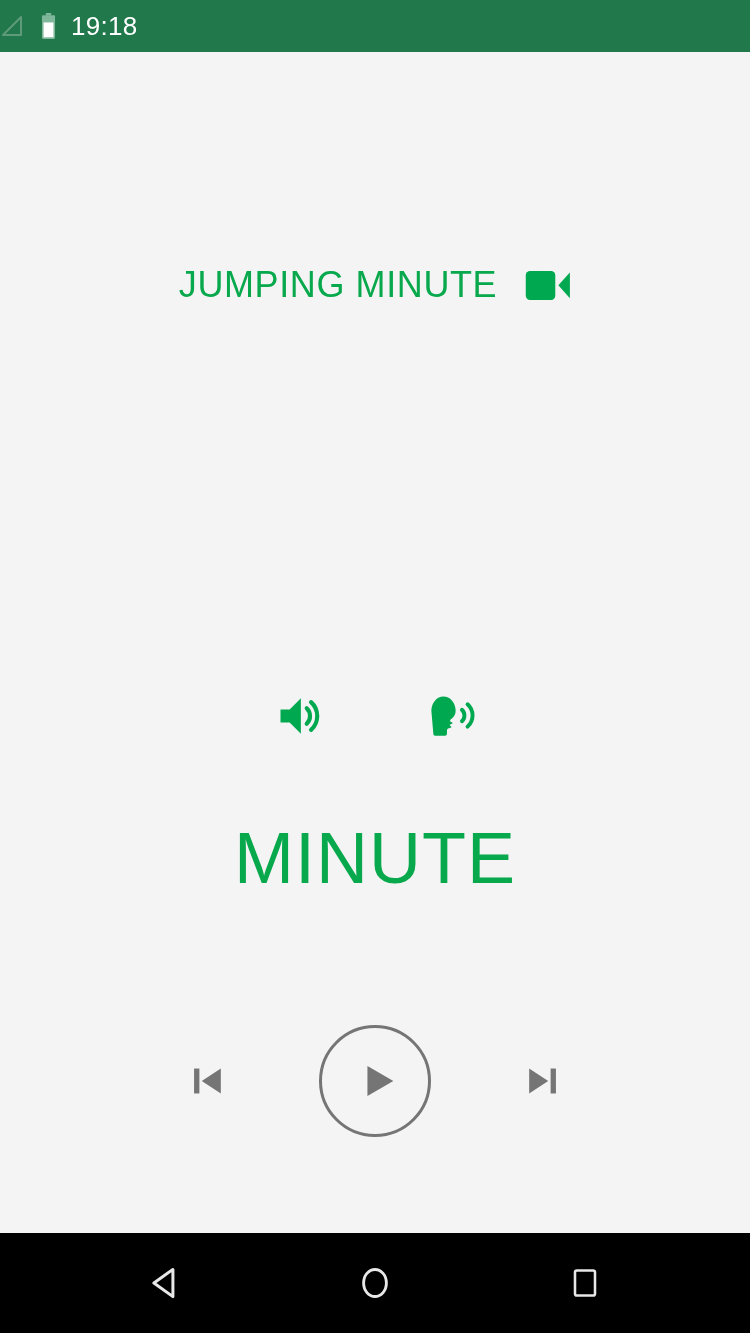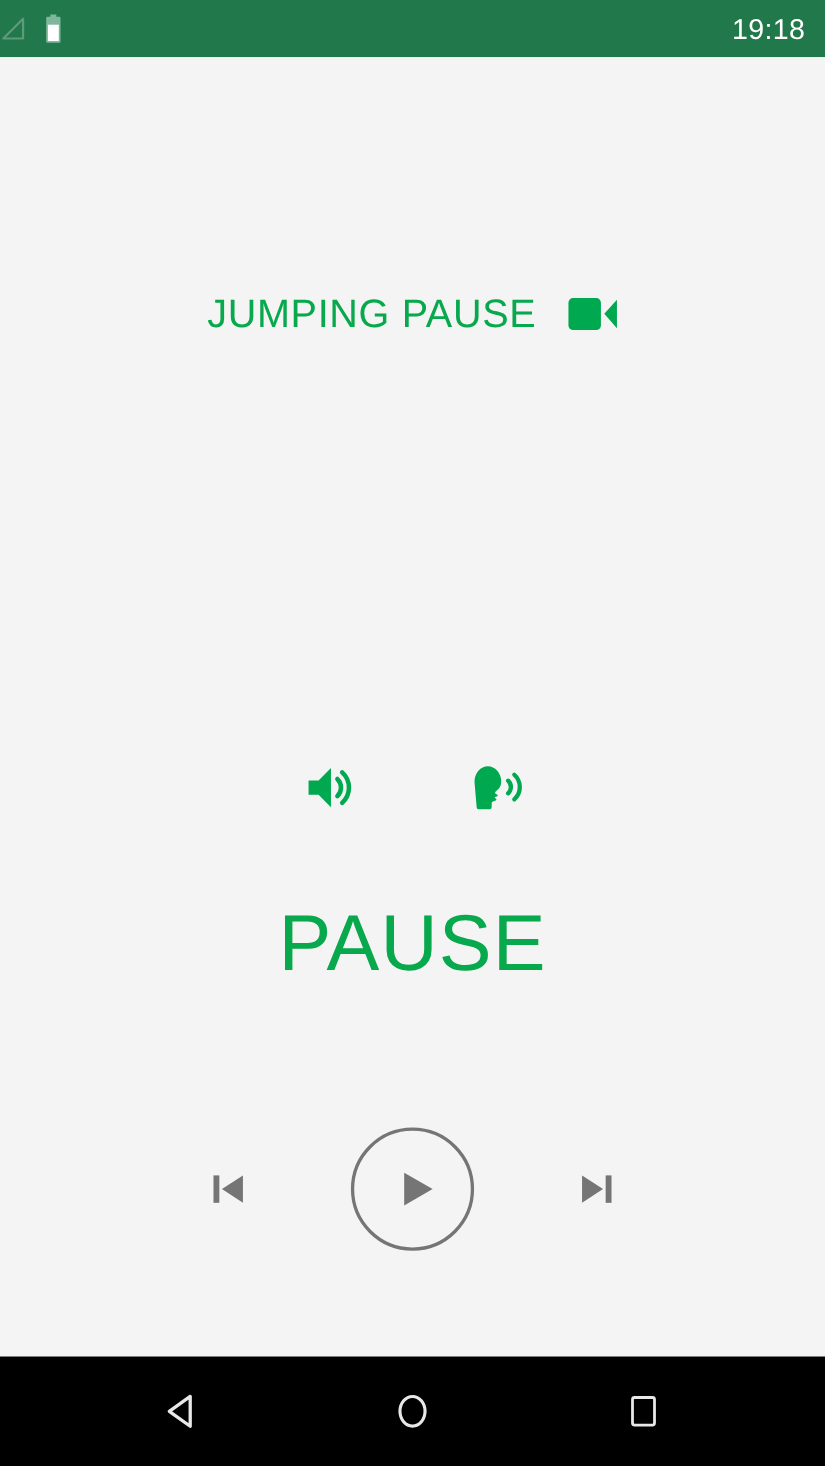--- a/index.html
+++ b/index.html
@@ -13,21 +13,21 @@
     position:relative;
     width:750px; height:1333px;
     display:flex; flex-direction:column;
     background:#f4f4f4;
   }
 
   
   .status-bar {
     height:52px; flex:0 0 52px;
     background:#21784a;
-    display:flex; align-items:center; justify-content:space-between;
+    display:flex; align-items:center; justify-content:flex-start;
     padding-right:18px;
     gap:14px;
   }
   .status-icons { display:flex; align-items:center; gap:14px; }
   .signal-icon { width:26px; height:24px; display:block; }
   .battery-icon { width:17px; height:27px; display:block; }
   .status-time {
     color:#ffffff;
     font-size:26px;
     font-weight:normal;
@@ -175,21 +175,21 @@
         </svg>
       </span>
     </div>
     <div class="status-time">19:18</div>
   </div>
 
 
   <div class="content">
 
     <div class="exercise-row">
-      <div class="exercise-name">JUMPING PAUSE</div>
+      <div class="exercise-name">JUMPING MINUTE</div>
       <span>
         <svg class="videocam-icon" viewBox="0 0 24 16">
           <rect x="0.4" y="0.4" width="15.4" height="15.2" rx="2.2" fill="#00a84f"></rect>
           <path d="M17.4 7.9 L23.4 1.2 L23.4 14.7 Z" fill="#00a84f"></path>
         </svg>
       </span>
     </div>
 
     <div class="audio-row">
       <div class="audio-btn">
@@ -205,21 +205,21 @@
         <span>
           <svg class="voice-icon" viewBox="0 0 24 24">
             <path d="M3.4 9.6 a5.6 6.6 0 0 1 11.2 0 q0 2 -1.5 3.3 l-0.9 0.8 q-0.5 0.5 0.1 0.9 l0.7 0.4 q0.5 0.35 -0.1 0.6 l-0.8 0.3 q-0.5 0.2 -0.1 0.5 l0.5 0.4 q0.4 0.35 -0.2 0.6 l-1.2 0.4 q-0.5 0.2 -0.5 0.8 l0 1.6 q0 0.9 -0.9 0.9 l-4.6 0 q-0.8 0 -0.8 -0.9 Z" fill="#00a84f"></path>
             <path d="M17.5 9.1 a3.6 3.6 0 0 1 0 5.3" fill="none" stroke="#00a84f" stroke-width="1.8" stroke-linecap="round"></path>
             <path d="M20.1 6.6 a6.9 6.9 0 0 1 0 10.3" fill="none" stroke="#00a84f" stroke-width="1.8" stroke-linecap="round"></path>
           </svg>
         </span>
       </div>
     </div>
 
-    <div class="state-label">PAUSE</div>
+    <div class="state-label">MINUTE</div>
 
     <div class="controls-row">
       <div class="ctrl-btn ctrl-side">
         <span>
           <svg viewBox="0 0 24 24">
             <rect x="4.4" y="5.2" width="2.9" height="13.6" fill="#757575"></rect>
             <path d="M19 5.2 L19 18.8 L8.6 12 Z" fill="#757575"></path>
           </svg>
         </span>
       </div>

